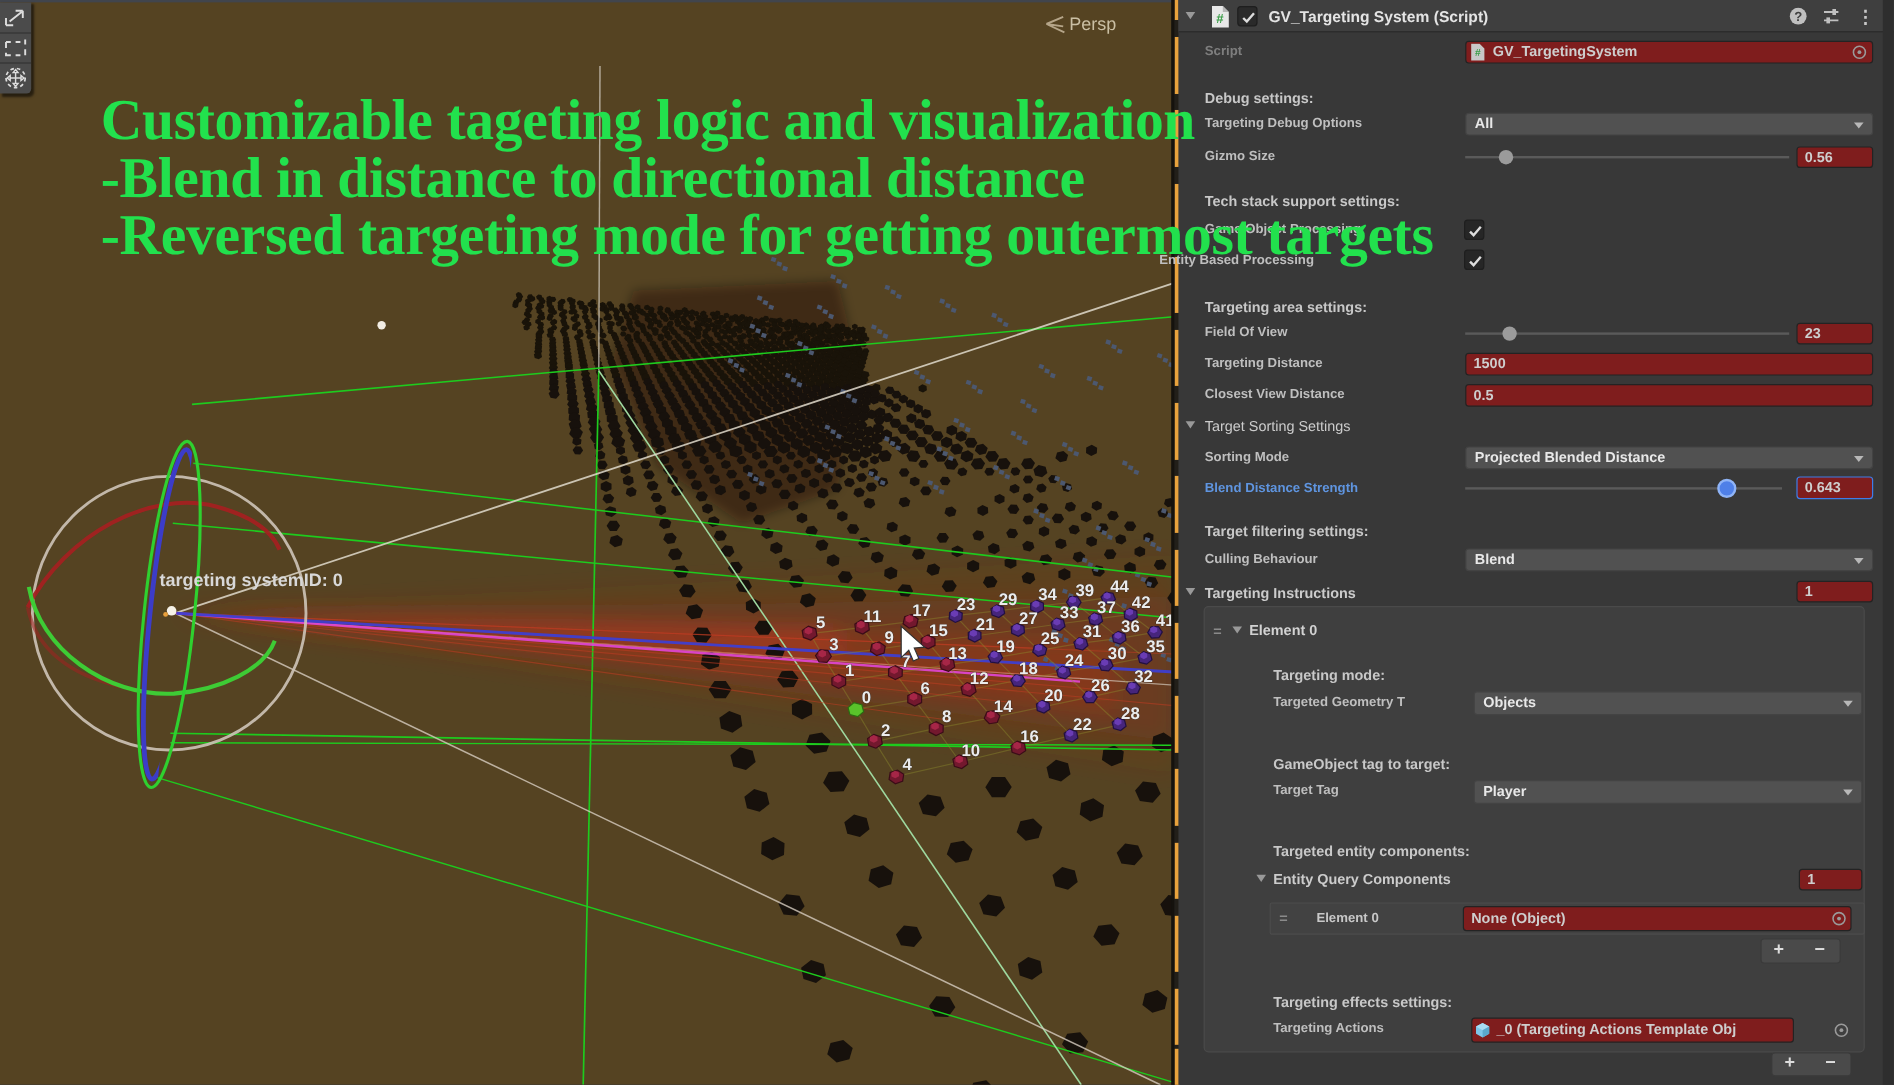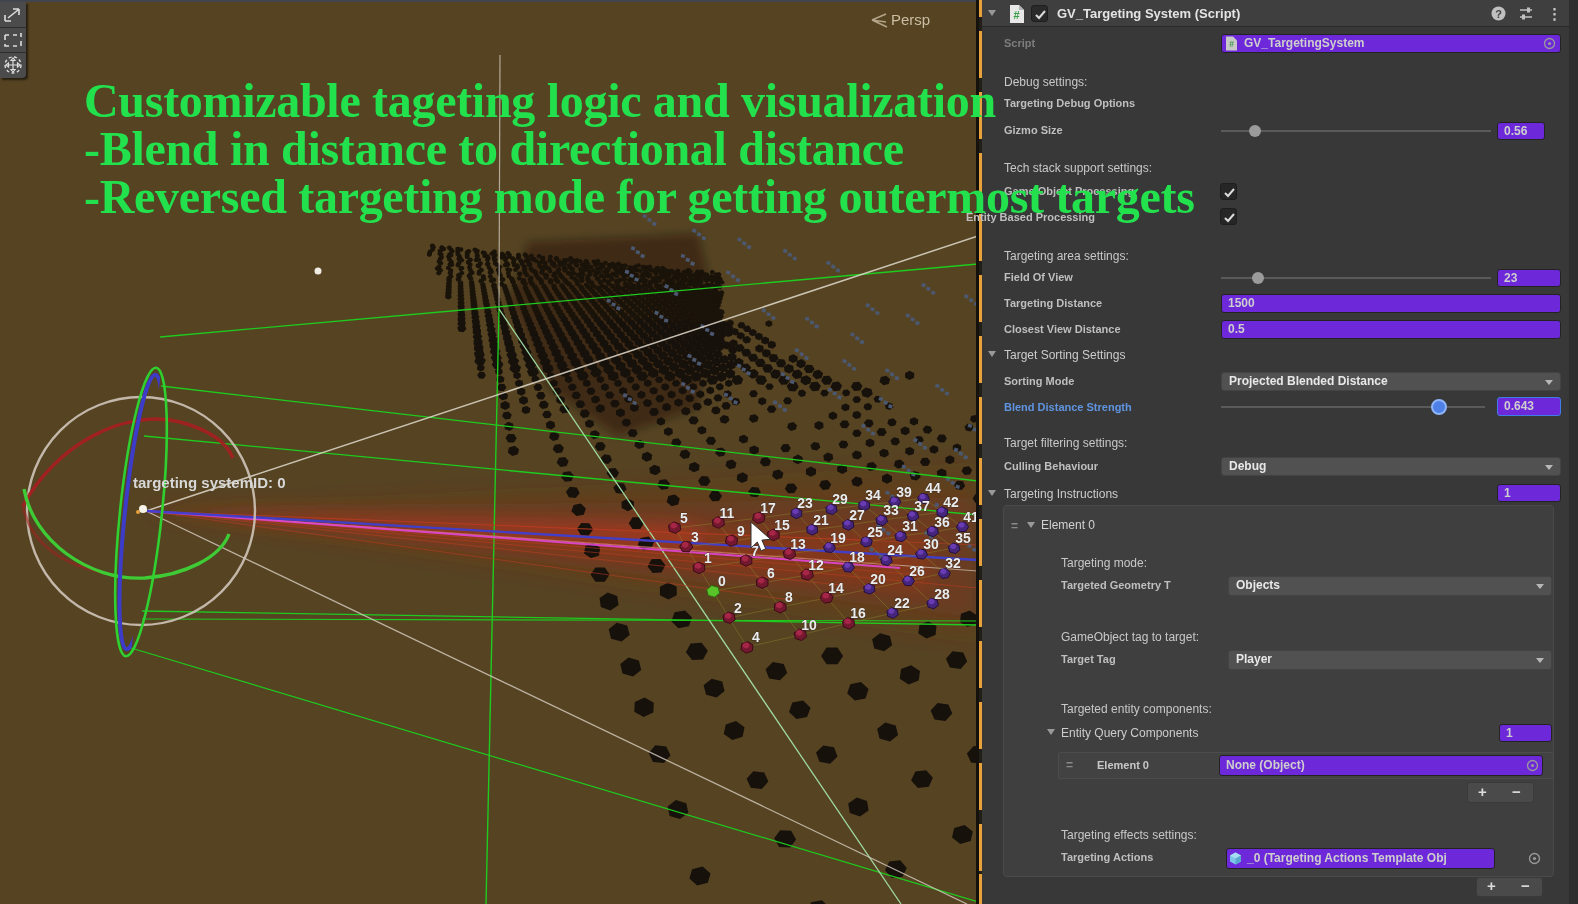--- a/index.html
+++ b/index.html
@@ -1,19 +1,19 @@
 <!DOCTYPE html>
 <html><head><meta charset="utf-8"><style>
 *{margin:0;padding:0;box-sizing:border-box}
 html,body{width:1578px;height:904px;overflow:hidden;background:#383838;font-family:"Liberation Sans",sans-serif}
 #root{position:absolute;top:0;left:0;width:1578px;height:904px}
 .abs{position:absolute}
 .lbl{position:absolute;font-size:11px;font-weight:bold;color:#bfbfbf;white-space:nowrap}
-.sect{position:absolute;font-size:12px;font-weight:normal;color:#c8c8c8;white-space:nowrap}
-.fld{position:absolute;background:#6d28d9;border:1px solid #232323;border-radius:3px;color:#cecece;font-size:12px;font-weight:bold;line-height:17px;padding-left:6px;white-space:nowrap;overflow:hidden}
+.sect{position:absolute;font-size:12px;font-weight:bold;color:#c8c8c8;white-space:nowrap}
+.fld{position:absolute;background:#7f1d1d;border:1px solid #232323;border-radius:3px;color:#cecece;font-size:12px;font-weight:bold;line-height:17px;padding-left:6px;white-space:nowrap;overflow:hidden}
 .dd{position:absolute;background:#515151;border:1px solid #434343;border-radius:3px;color:#e8e8e8;font-size:12px;font-weight:bold;line-height:17px;padding-left:7px;white-space:nowrap;overflow:hidden}
 .dd:after{content:"";position:absolute;right:7px;top:7px;border-left:4.5px solid transparent;border-right:4.5px solid transparent;border-top:5px solid #b8b8b8}
 .fold{position:absolute;width:0;height:0;border-left:4.5px solid transparent;border-right:4.5px solid transparent;border-top:6px solid #999}
 .cb{position:absolute;width:17px;height:17px;background:#262626;border:1px solid #1e1e1e;border-radius:3px}
 .cb svg{position:absolute;left:2px;top:2px}
 .track{position:absolute;height:2px;background:#5a5a5a}
 .knob{position:absolute;width:12px;height:12px;border-radius:50%;background:#9b9b9b}
 </style></head>
 <body>
 <div id="root">
@@ -1757,24 +1757,25 @@
     <svg class="abs" style="left:1225px;top:36px" width="13" height="15" viewBox="0 0 13 15">
       <path d="M1,0.5 h7 l4,4 v10 h-11 z" fill="#c8c8c8"></path>
       <text x="6.5" y="11" font-size="8.5" font-weight="bold" fill="#3a9e48" text-anchor="middle" font-family="Liberation Sans">#</text>
     </svg>
     <svg class="abs" style="left:1543px;top:37px" width="13" height="13" viewBox="0 0 13 13">
       <circle cx="6.5" cy="6.5" r="5" stroke="#9a9a9a" stroke-width="1.3" fill="none"></circle>
       <circle cx="6.5" cy="6.5" r="1.6" fill="#9a9a9a"></circle>
     </svg>
     <div class="sect" style="left:1004px;top:75px">Debug settings:</div>
     <div class="lbl" style="left:1004px;top:97px">Targeting Debug Options</div>
+    <div class="dd" style="left:1221px;top:94px;width:340px;height:19px">All</div>
     <div class="lbl" style="left:1004px;top:124px">Gizmo Size</div>
     <div class="track" style="left:1221px;top:130px;width:270px"></div>
     <div class="knob" style="left:1249px;top:125px"></div>
-    <div class="fld" style="left:1497px;top:122px;width:48px;height:18px">0.56</div>
+    <div class="fld" style="left:1497px;top:122px;width:64px;height:18px">0.56</div>
     <div class="sect" style="left:1004px;top:161px">Tech stack support settings:</div>
     <div class="lbl" style="left:1004px;top:185px">Game Object Processing</div>
     <div class="cb" style="left:1220px;top:183px">
       <svg width="13" height="13" viewBox="0 0 13 13">
         <path d="M2,7 L5,10 L11,3" stroke="#dcdcdc" stroke-width="2" fill="none"></path>
       </svg>
     </div>
     <div class="lbl" style="left:966px;top:211px">Entity Based Processing</div>
     <div class="cb" style="left:1220px;top:208px">
       <svg width="13" height="13" viewBox="0 0 13 13">
@@ -1793,21 +1794,21 @@
     <div class="fold" style="left:988px;top:351px"></div>
     <div class="sect" style="left:1004px;top:348px;font-weight:normal;color:#cccccc">Target Sorting Settings</div>
     <div class="lbl" style="left:1004px;top:375px">Sorting Mode</div>
     <div class="dd" style="left:1221px;top:372px;width:340px;height:19px">Projected Blended Distance</div>
     <div class="lbl" style="left:1004px;top:401px;color:#5f95e0;font-weight:bold">Blend Distance Strength</div>
     <div class="track" style="left:1221px;top:406px;width:264px"></div>
     <div class="knob" style="left:1431px;top:399px;width:16px;height:16px;background:#4f80e8;border:2px solid #8fb4f7"></div>
     <div class="fld" style="left:1497px;top:397px;width:64px;height:19px;border:1px solid #3e7de8">0.643</div>
     <div class="sect" style="left:1004px;top:436px">Target filtering settings:</div>
     <div class="lbl" style="left:1004px;top:460px">Culling Behaviour</div>
-    <div class="dd" style="left:1221px;top:457px;width:340px;height:19px">Debug</div>
+    <div class="dd" style="left:1221px;top:457px;width:340px;height:19px">Blend</div>
     <div class="fold" style="left:988px;top:490px"></div>
     <div class="sect" style="left:1004px;top:487px;color:#cccccc">Targeting Instructions</div>
     <div class="fld" style="left:1497px;top:484px;width:64px;height:18px">1</div>
     <div class="abs" style="left:1003px;top:505px;width:551px;height:372px;background:#3f3f3f;border:1px solid #4a4a4a;border-radius:4px"></div>
     <div class="abs" style="left:1011px;top:519px;color:#8a8a8a;font-size:12px;font-weight:bold">=</div>
     <div class="fold" style="left:1027px;top:522px"></div>
     <div class="sect" style="left:1041px;top:518px;color:#d2d2d2">Element 0</div>
     <div class="sect" style="left:1061px;top:556px">Targeting mode:</div>
     <div class="lbl" style="left:1061px;top:579px;width:164px;overflow:hidden">Targeted Geometry T</div>
     <div class="dd" style="left:1228px;top:576px;width:324px;height:20px">Objects</div>

